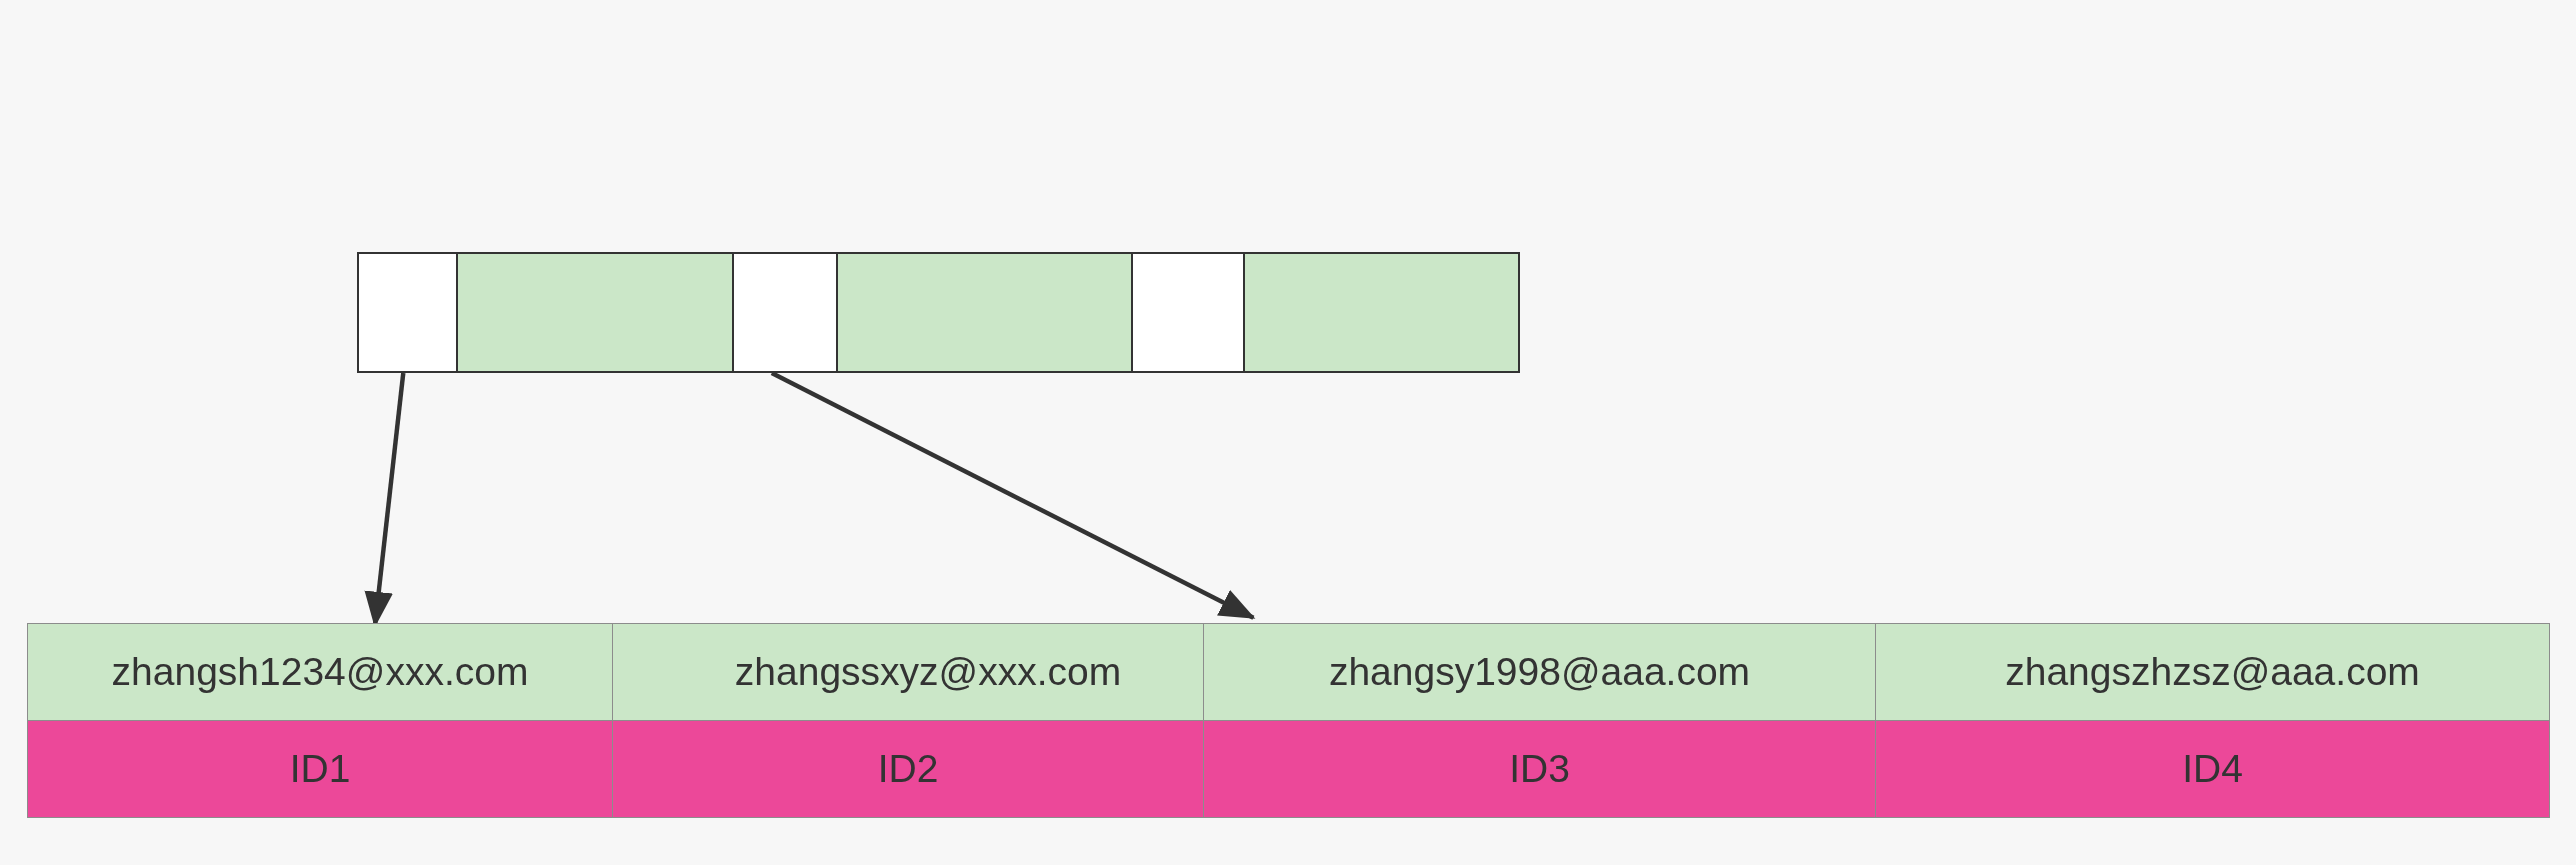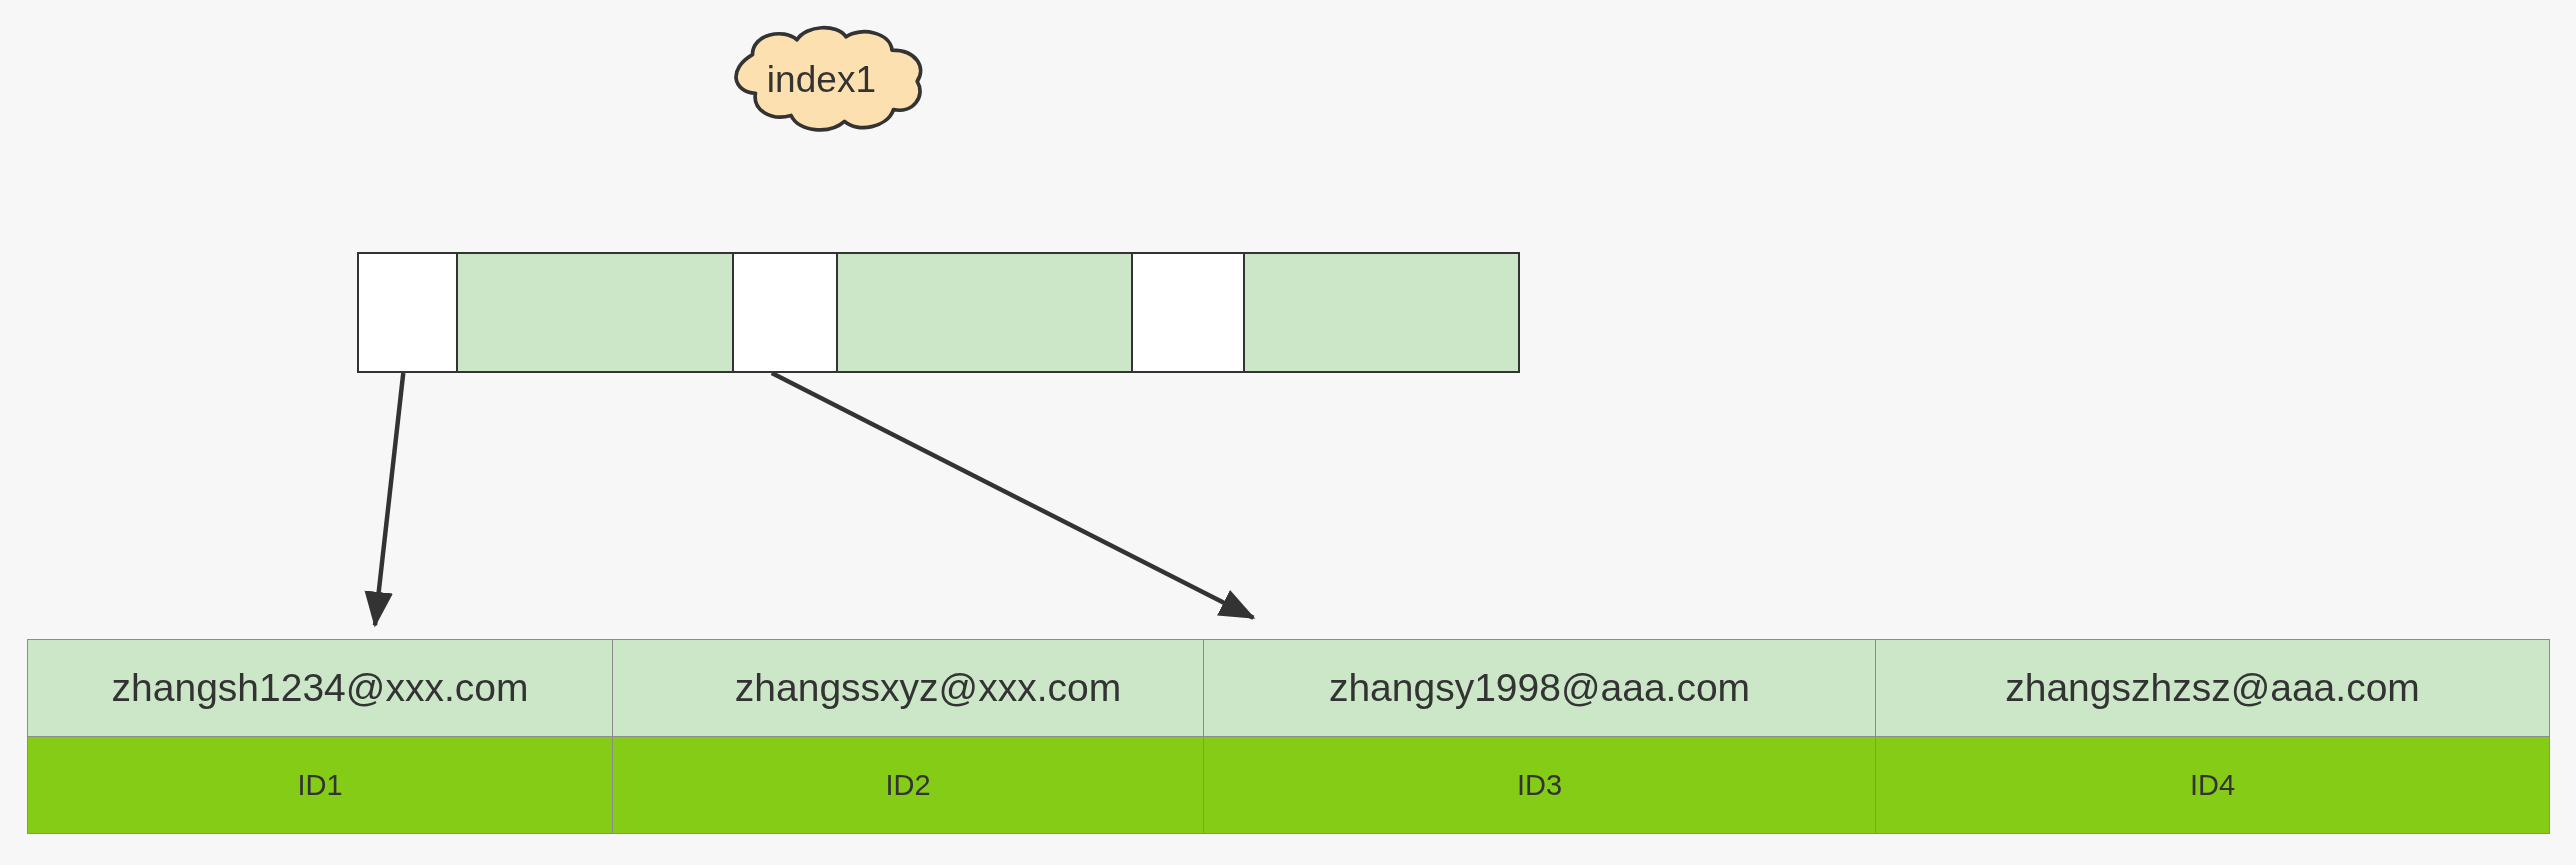--- a/index.html
+++ b/index.html
@@ -78,63 +78,48 @@
     top: 0;
     width: 2576px;
     height: 865px;
     pointer-events: none;
   }
 
   
   #record-table {
     position: absolute;
     left: 27px;
-    top: 639px;
+    top: 623px;
     border-collapse: collapse;
     table-layout: fixed;
   }
   #record-table td {
     border: 1.5px solid #8c8c8c;
     text-align: center;
     vertical-align: middle;
     color: #333333;
     padding: 0;
     height: 97px;
     box-sizing: border-box;
     white-space: nowrap;
   }
   td.email-cell {
     background: #cbe7c8;
     font-size: 39px;
   }
   td.id-cell {
-    background: #84cc16;
-    font-size: 29px;
+    background: #ec4899;
+    font-size: 39px;
   }
 </style>
 </head>
 <body>
 
 <div id="canvas">
 
-  <div class="cloud-wrap">
-    <svg width="231" height="115" viewBox="0 0 310 155">
-      <path d="M 62 44
-               C 62 16, 104 8, 122 24
-               C 134 4, 176 2, 188 20
-               C 208 6, 248 14, 250 38
-               C 284 38, 296 62, 284 80
-               C 296 100, 278 124, 252 118
-               C 244 142, 204 150, 186 134
-               C 166 152, 124 148, 114 126
-               C 86 134, 62 118, 66 96
-               C 36 94, 28 64, 62 44 Z" fill="#fde0b0" stroke="#333333" stroke-width="5" stroke-linejoin="round"></path>
-    </svg>
-    <div class="cloud-label">index1</div>
-  </div>
 
   <div id="index-bar">
       <div class="bar-cell" style="width: 99px; background: rgb(255, 255, 255);"></div>
       <div class="bar-cell" style="width: 276px; background: rgb(203, 231, 200);"></div>
       <div class="bar-cell" style="width: 104px; background: rgb(255, 255, 255);"></div>
       <div class="bar-cell" style="width: 295px; background: rgb(203, 231, 200);"></div>
       <div class="bar-cell" style="width: 112px; background: rgb(255, 255, 255);"></div>
       <div class="bar-cell" style="width: 273px; background: rgb(203, 231, 200);"></div>
     </div>
 

